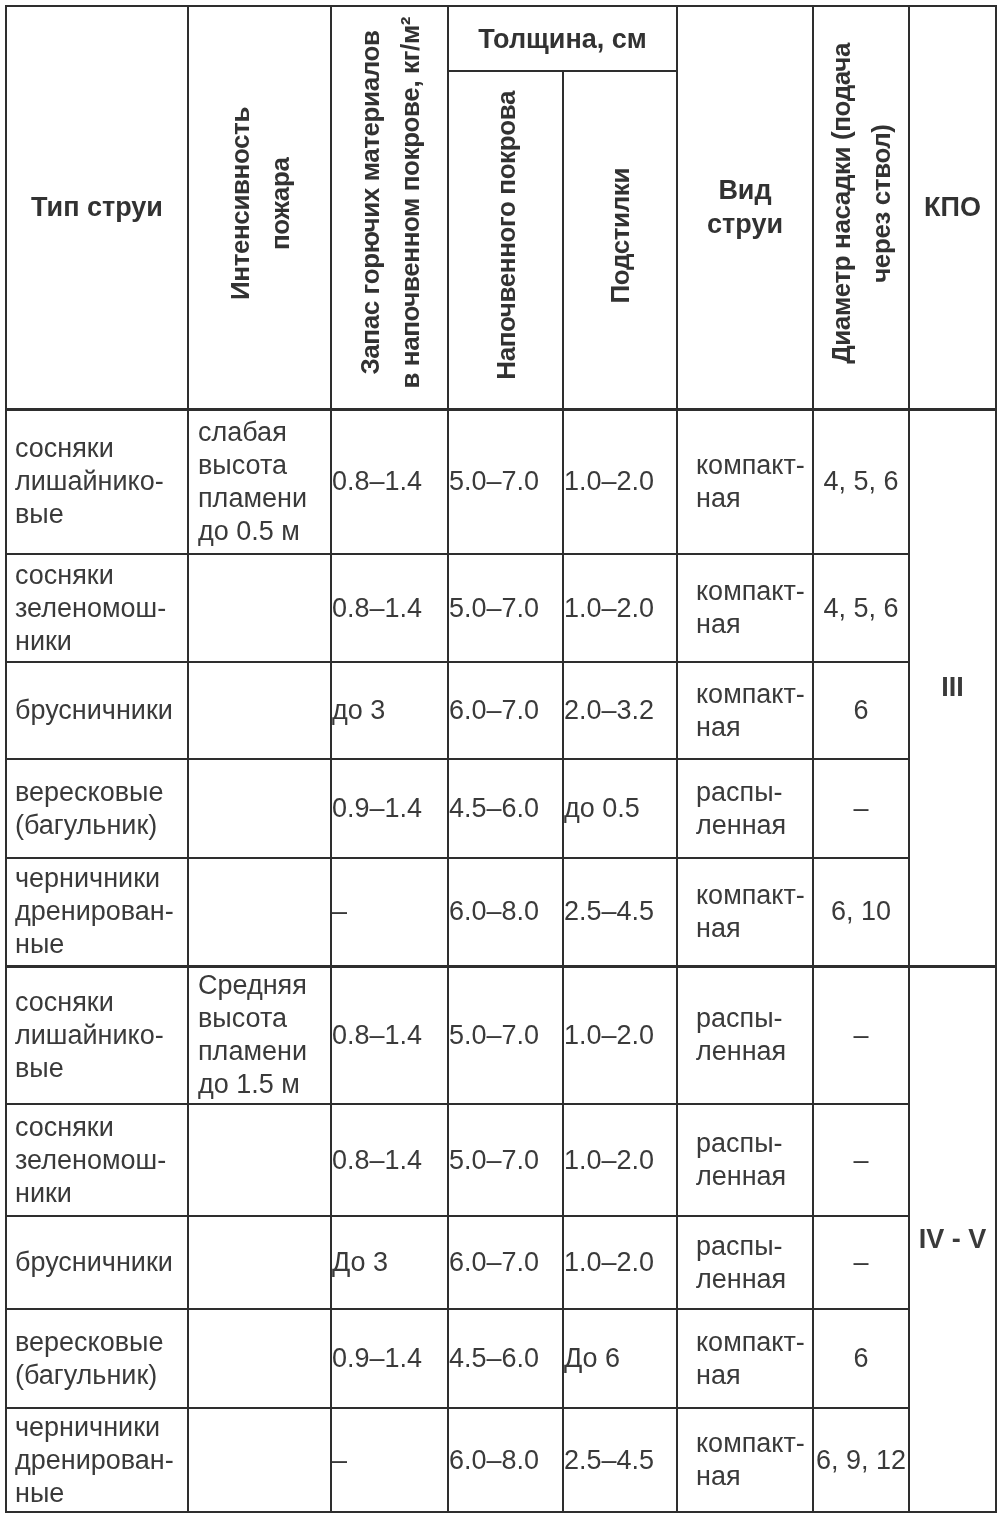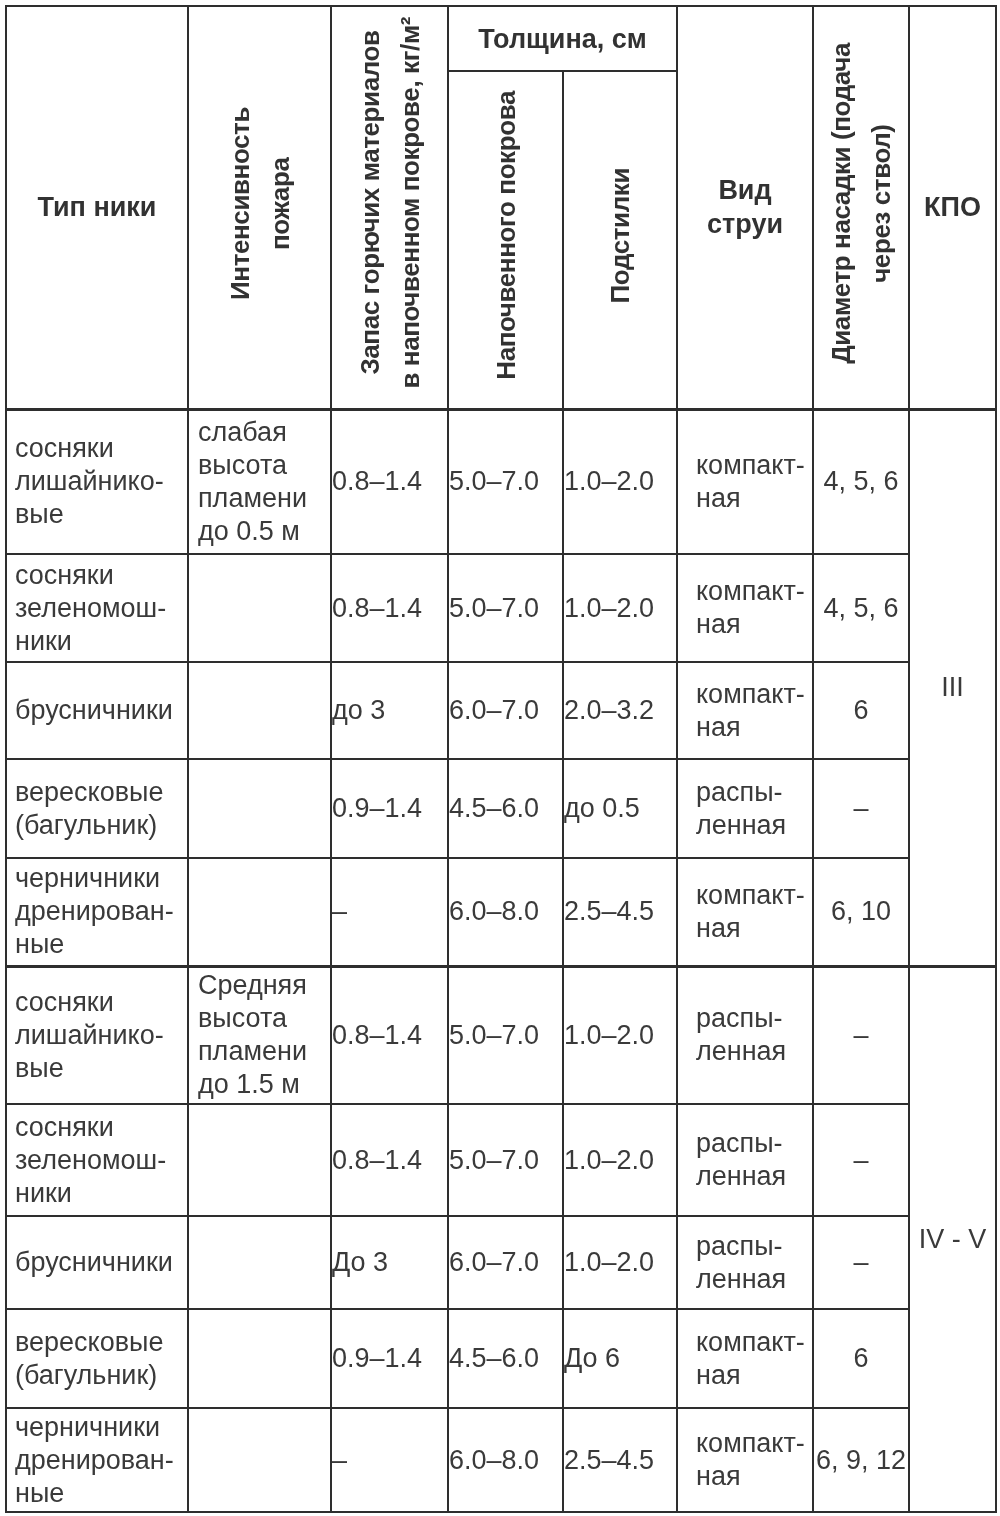--- a/index.html
+++ b/index.html
@@ -54,39 +54,39 @@
     font-size: 26px;
     line-height: 40px;
     letter-spacing: -0.4px;
     text-align: center;
   }
   td.c-type  { text-align: left; padding-left: 8px;  padding-right: 16px; }
   td.c-int   { text-align: left; padding-left: 9px;  padding-right: 18px; }
   td.c-num   { text-align: left; }
   td.c-jet   { text-align: left; padding-left: 18px; padding-right: 16px; }
   td.c-diam  { text-align: center; }
-  td.c-kpo   { text-align: center; }
+  td.c-kpo   { text-align: center; font-weight: bold; }
 </style>
 </head>
 <body>
 
 <table class="fire-table">
   <colgroup>
     <col style="width:182px">
     <col style="width:143px">
     <col style="width:117px">
     <col style="width:115px">
     <col style="width:114px">
     <col style="width:136px">
     <col style="width:96px">
     <col style="width:87px">
   </colgroup>
   <thead>
     <tr style="height:65px">
-      <th rowspan="2">Тип ники</th>
+      <th rowspan="2">Тип струи</th>
       <th rowspan="2"><span class="vtext">Интенсивность
 пожара</span></th>
       <th rowspan="2"><span class="vtext">Запас горючих материалов
 в напочвенном покрове, кг/м²</span></th>
       <th colspan="2">Толщина, см</th>
       <th rowspan="2">Вид
 струи</th>
       <th rowspan="2"><span class="vtext">Диаметр насадки (подача
 через ствол)</span></th>
       <th rowspan="2">КПО</th>

